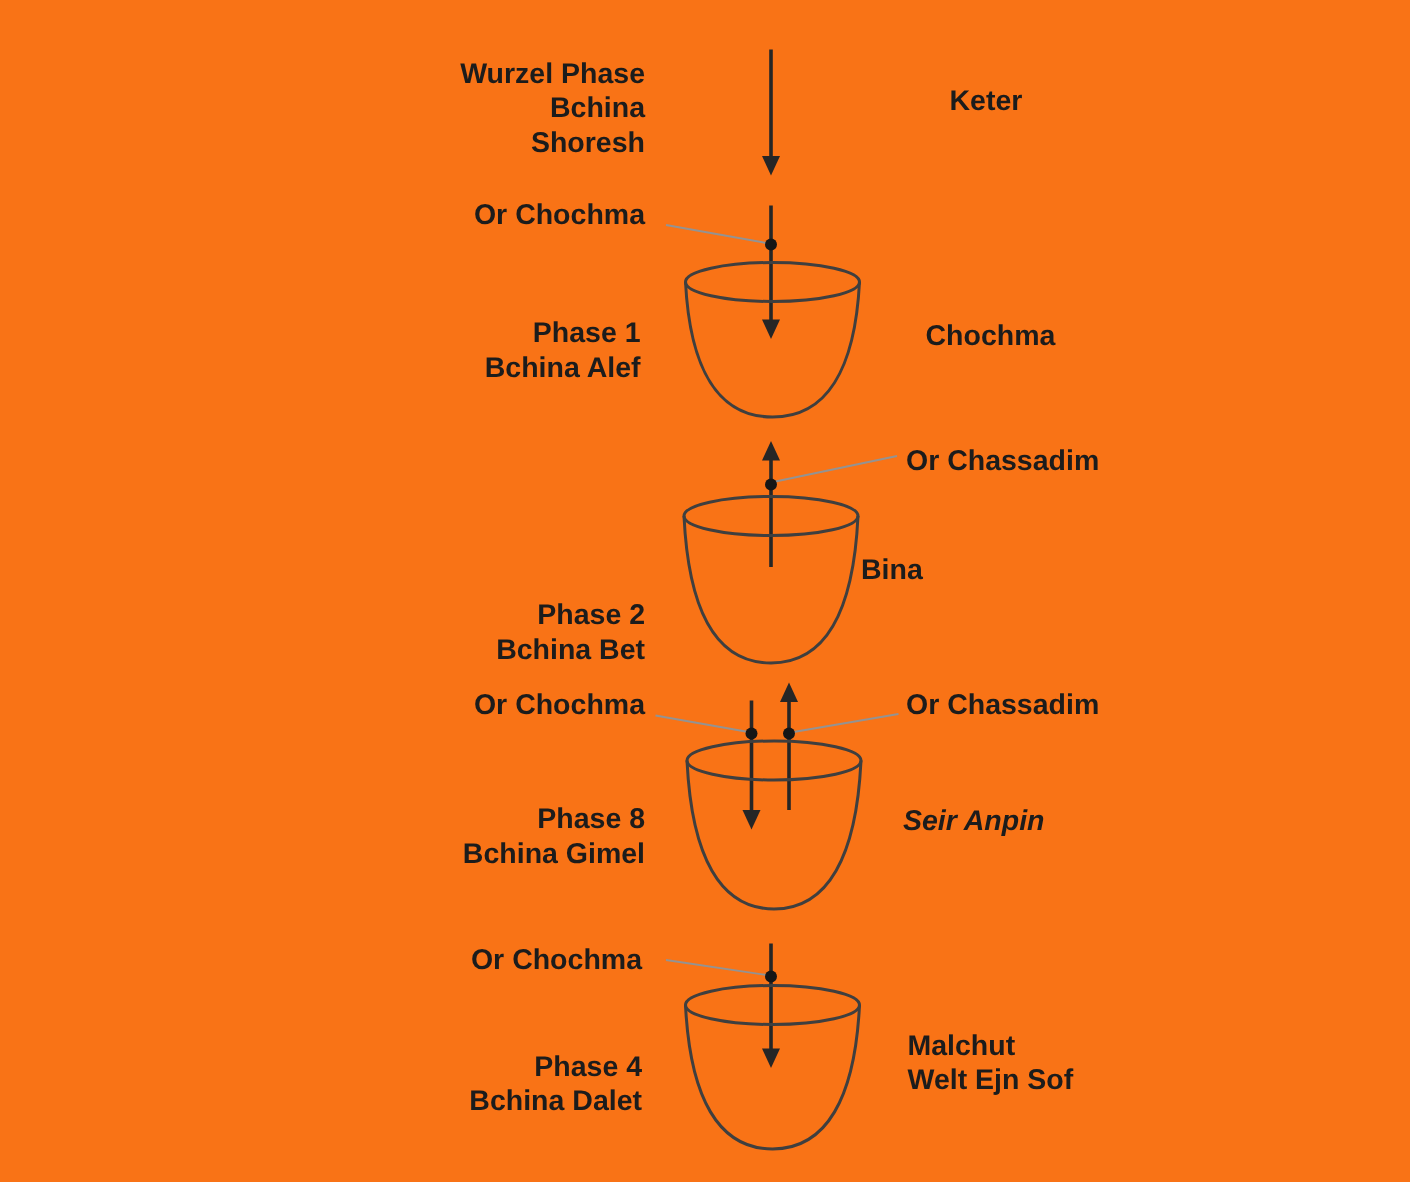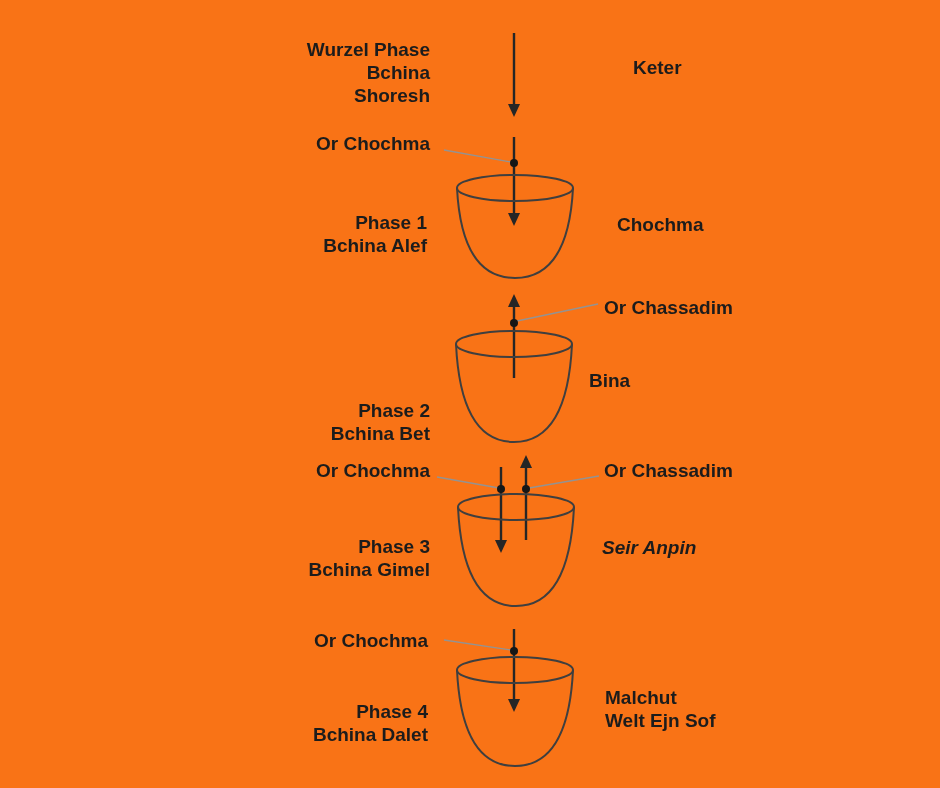--- a/index.html
+++ b/index.html
@@ -112,26 +112,26 @@
     <div>Phase 1</div>
     <div>Bchina Alef</div>
   </div>
   <div class="lbl" style="left:601px;top:213px;margin-left:16px;">Chochma</div>
 
   <div class="lbl" style="left:604px;top:296px;">Or Chassadim</div>
   <div class="lbl r" style="right:510px;top:358px;margin-top:41px;">
     <div>Phase 2</div>
     <div>Bchina Bet</div>
   </div>
-  <div class="lbl" style="left:589px;top:369px;">Bina</div>
+  <div class="lbl" style="left:574px;top:369px;">Bina</div>
 
   <div class="lbl r" style="right:510px;top:459px;">Or Chochma</div>
   <div class="lbl" style="left:604px;top:459px;">Or Chassadim</div>
   <div class="lbl r" style="right:510px;top:535px;">
-    <div>Phase 3</div>
+    <div>Phase 8</div>
     <div>Bchina Gimel</div>
   </div>
   <div class="lbl" style="left:602px;top:536px;font-style:italic;">Seir Anpin</div>
 
   <div class="lbl r" style="right:512px;top:629px;">Or Chochma</div>
   <div class="lbl r" style="right:512px;top:700px;">
     <div>Phase 4</div>
     <div>Bchina Dalet</div>
   </div>
   <div class="lbl" style="left:605px;top:686px;">

